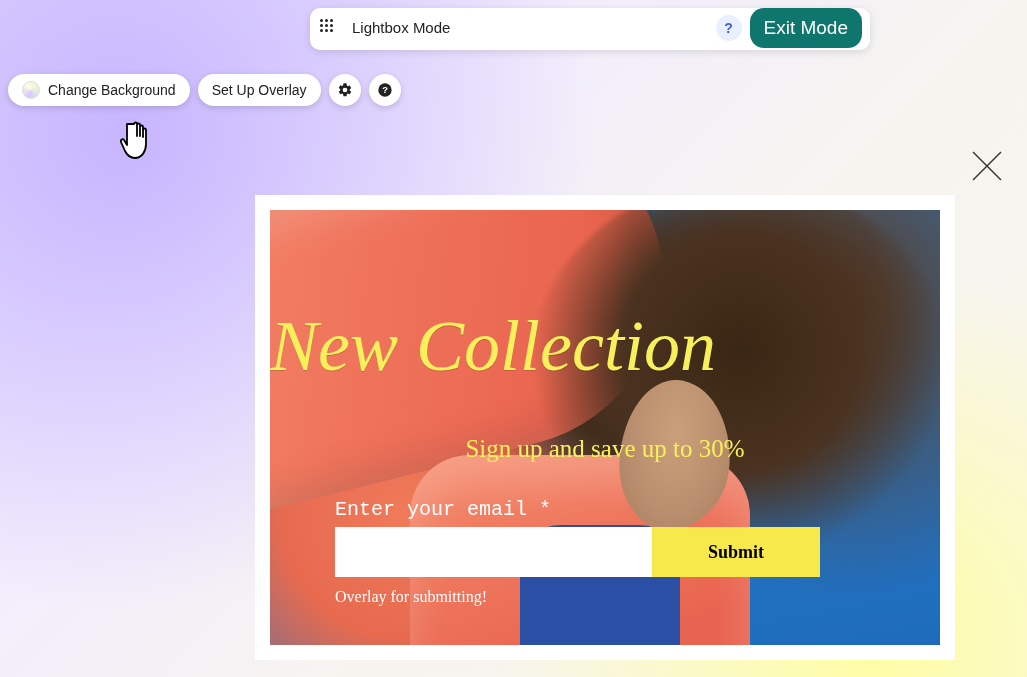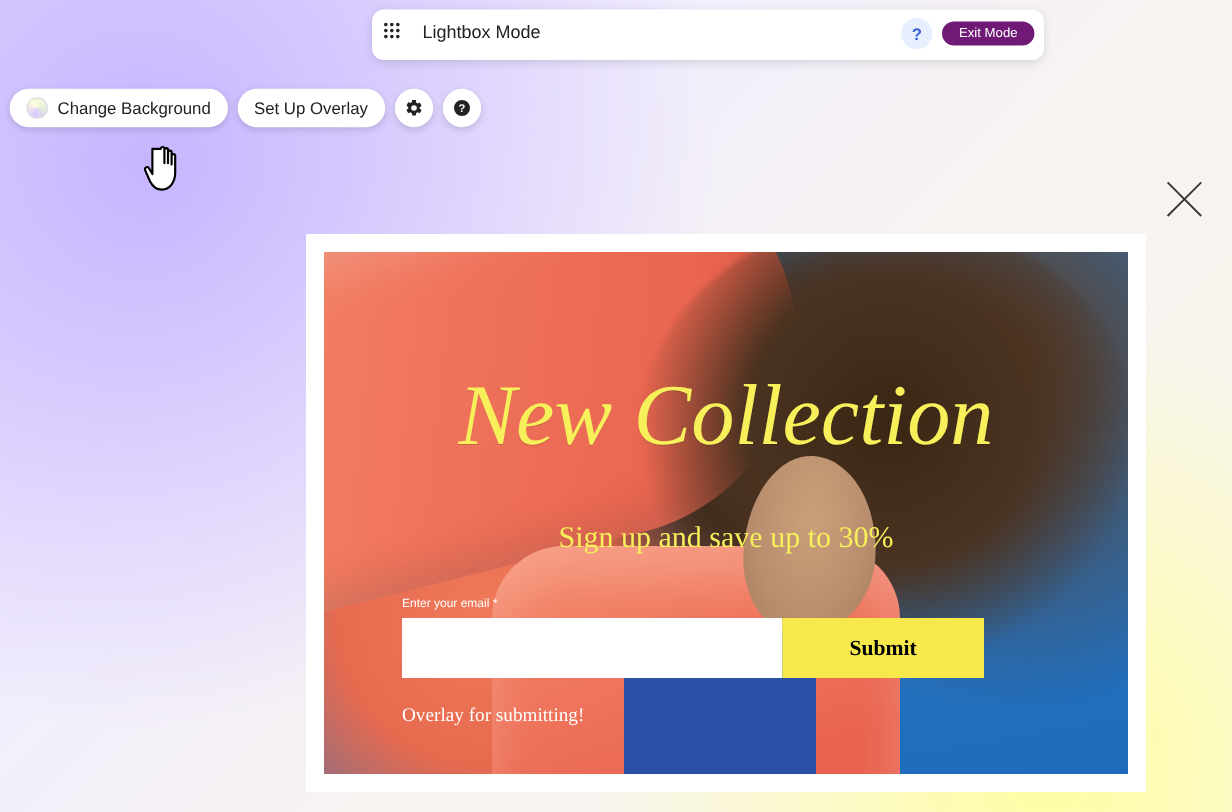--- a/index.html
+++ b/index.html
@@ -30,23 +30,23 @@
   }
   .drag-dots span { width:3px; height:3px; background:#222; border-radius:50%; }
   .mode-title { font-size: 15px; color:#222; flex:1; }
   .help-round {
     width: 26px; height: 26px; border-radius: 50%;
     background: #e8f0ff; color:#3a62d6; font-weight:700;
     display:flex; align-items:center; justify-content:center;
     font-size:14px; margin-right:8px;
   }
   .exit-btn {
-    height: 20px; padding: 0 14px;
-    background:#701a75; color:#fff; border:none; border-radius:14px;
-    font-size:11px; font-weight:500; cursor:pointer;
+    height: 40px; padding: 0 14px;
+    background:#0f766e; color:#fff; border:none; border-radius:14px;
+    font-size:19px; font-weight:500; cursor:pointer;
   }
 
   
   .pill-row { position:absolute; top:74px; left:8px; display:flex; align-items:center; gap:8px; }
   .pill {
     height:32px; padding:0 14px; background:#fff; border-radius:16px;
     display:flex; align-items:center; gap:8px;
     font-size:14px; color:#222;
     box-shadow:0 2px 6px rgba(0,0,0,0.15);
     cursor:pointer;
@@ -109,33 +109,32 @@
   .face {
     position:absolute; top:170px; left:350px; width:110px; height:150px;
     background: radial-gradient(ellipse at 50% 35%, #caa07a 0%, #b98e6e 60%, #a87d60 100%);
     border-radius: 48% 52% 55% 45% / 55% 55% 45% 45%;
     transform: rotate(4deg);
   }
 
   
   .hero-title {
     position:absolute; top:100px; left:0; right:0;
-    text-align:center;
     font-family: "Times New Roman", Georgia, serif;
     font-style: italic; font-weight:500;
     font-size:72px; line-height:1;
     color:#f7f05a;
     text-shadow: 0 1px 0 rgba(0,0,0,0.15);
   }
   .hero-sub {
     position:absolute; top:225px; left:0; right:0; text-align:center;
     font-family: Georgia, serif; font-size:25px; color:#f7f05a;
   }
   .form-area { position:absolute; top:288px; left:65px; right:120px; }
-  .email-label { font-family: Liberation Sans, sans-serif; font-size:10px; color:#fff; margin-bottom:6px; }
+  .email-label { font-family: Liberation Mono, monospace; font-size:20px; color:#fff; margin-bottom:6px; }
   .input-row { display:flex; height:50px; }
   .email-input { flex:1; border:none; background:#fff; font-size:16px; padding:0 12px; outline:none; }
   .submit-btn {
     width:168px; background:#f7e94b; border:none;
     font-family: Georgia, serif; font-size:18px; font-weight:600; cursor:pointer;
   }
   .thanks {
     position:absolute; top:378px; left:65px;
     font-family: Georgia, serif; font-size:16px; color:#fff;
   }

